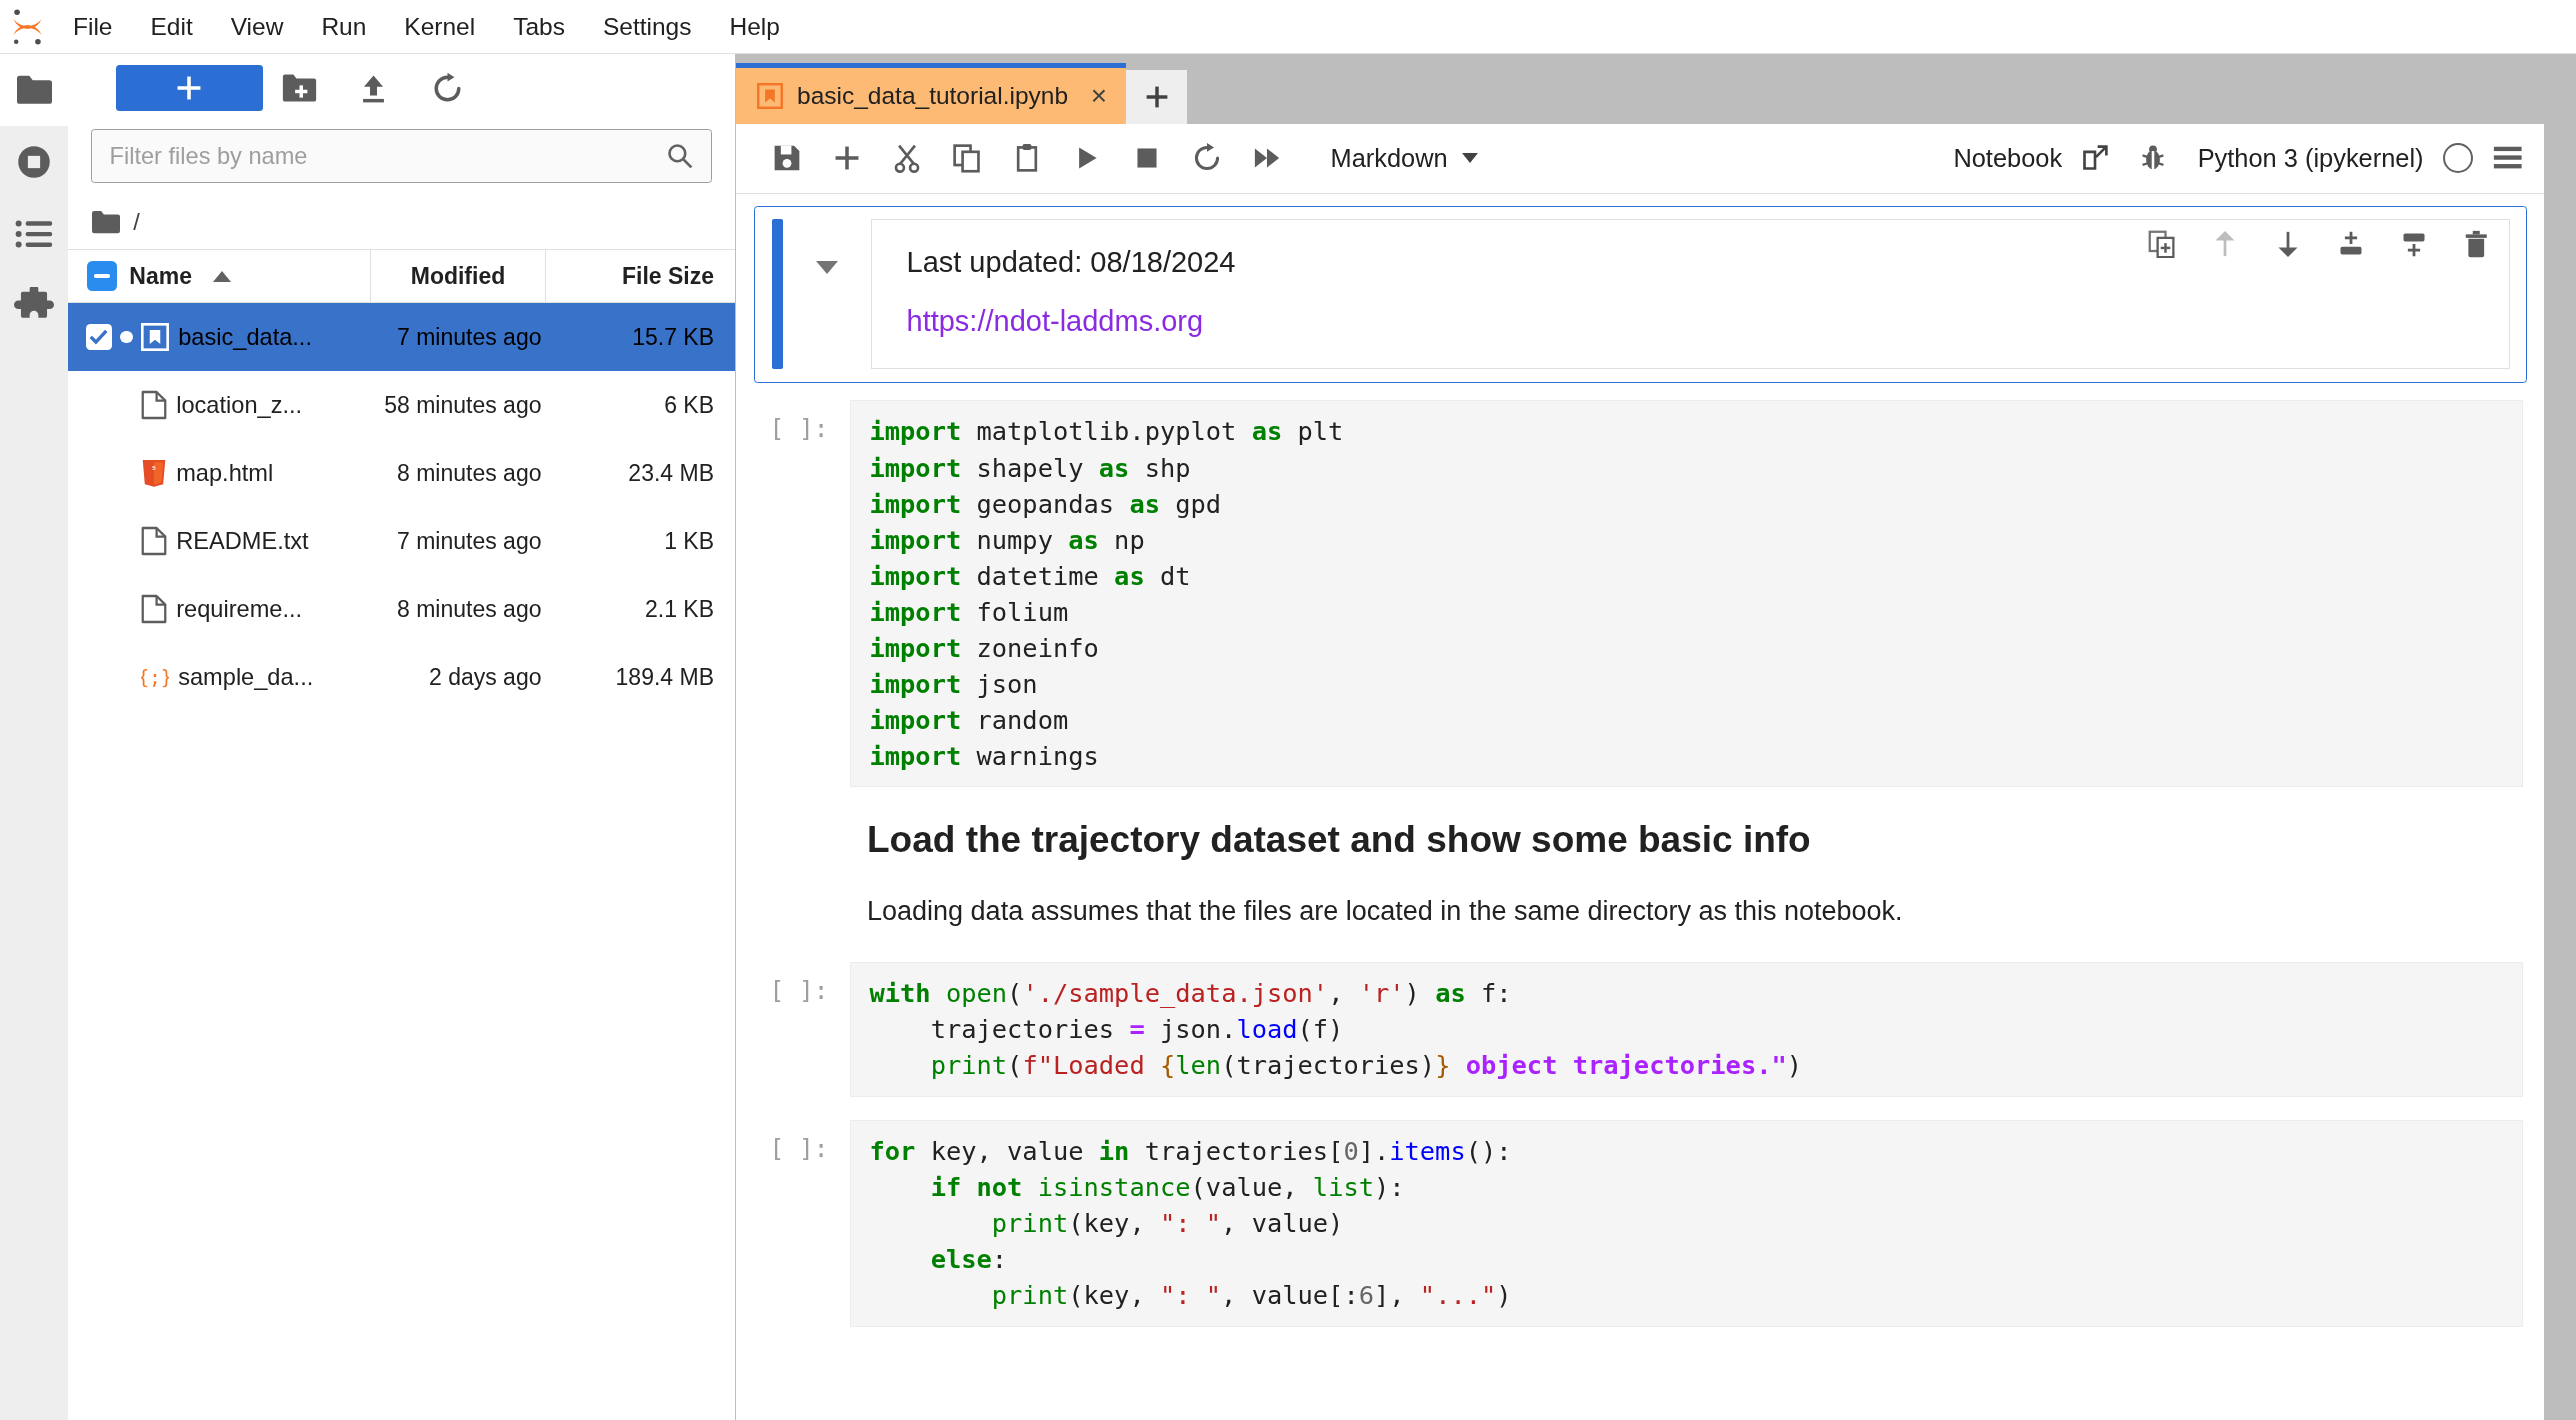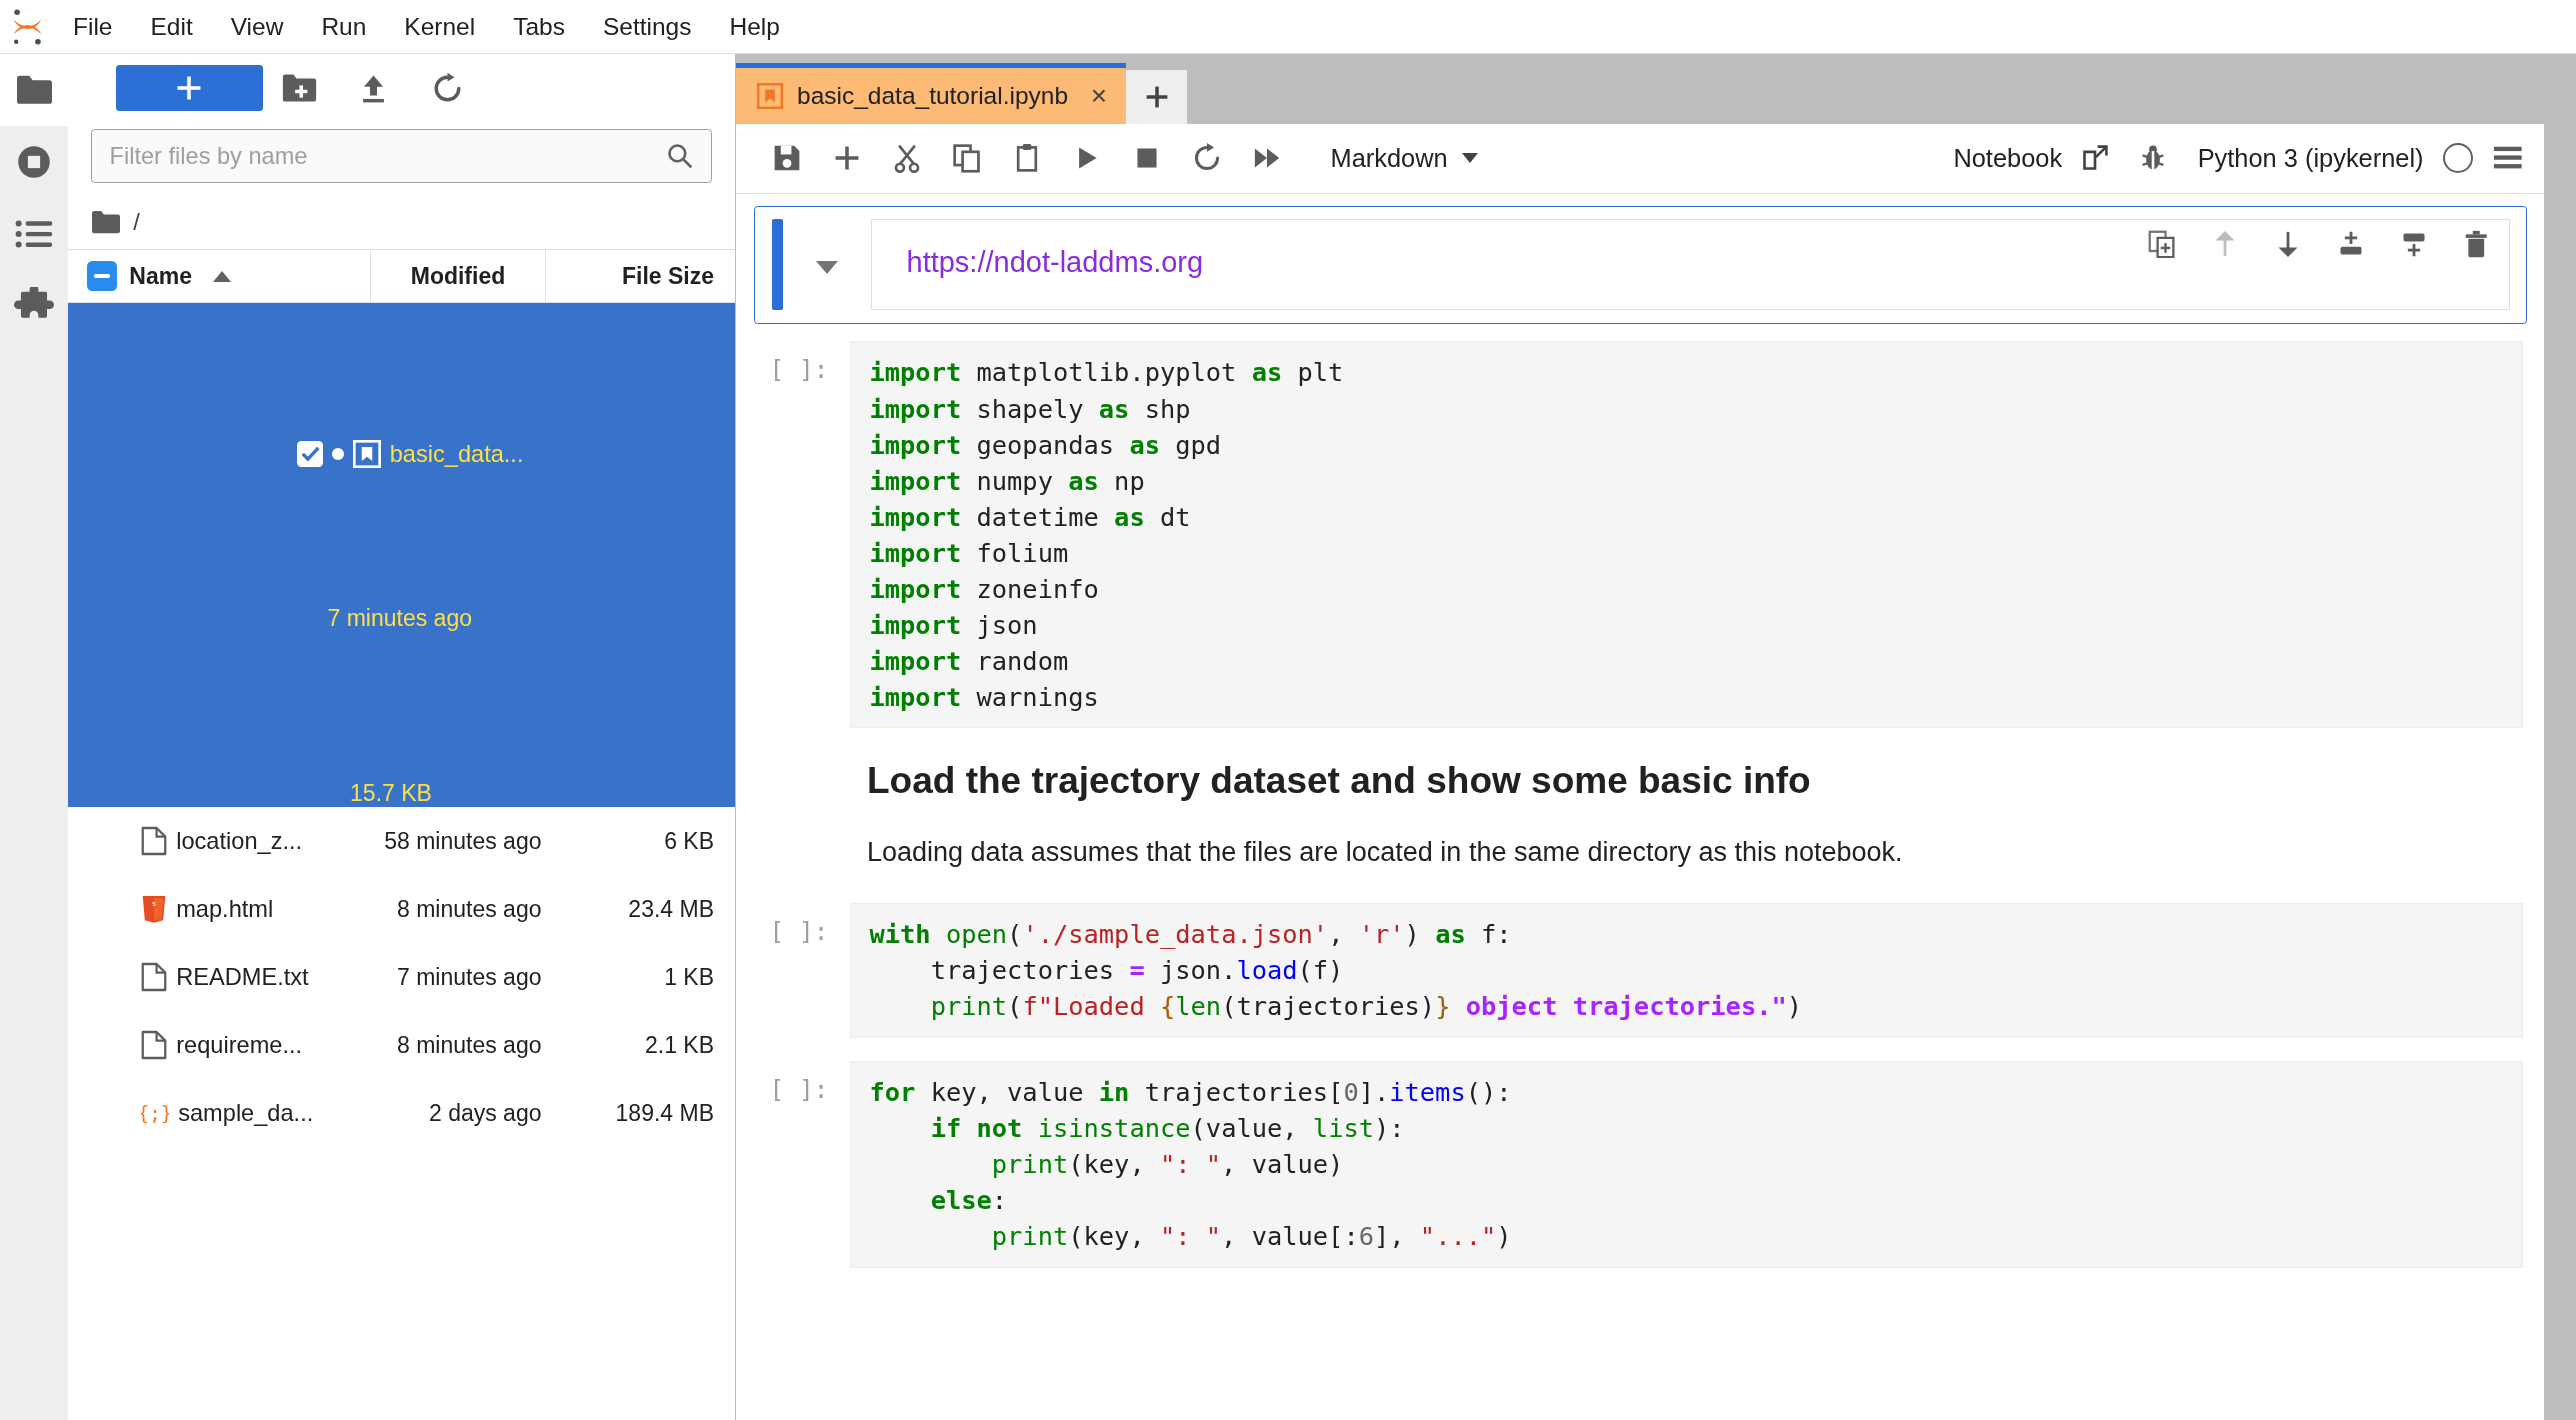--- a/index.html
+++ b/index.html
@@ -86,21 +86,21 @@
   }
   .tri-sel .dash { width: 15.8px; height: 4.4px; background: #fff; border-radius: 1.8px; }
   .sort-arrow { width: 0; height: 0; border-left: 9.6px solid transparent; border-right: 9.6px solid transparent;
                 border-bottom: 11.4px solid #616161; margin-left: 8.8px; }
 
   .fb-list { flex: 1; overflow: hidden; }
   .fb-row {
     display: flex; align-items: center; min-height: 68px; cursor: pointer;
     font-size: 23.6px; color: #212121;
   }
-  .fb-row.selected { background: #3872c9; color: #fde047; flex-direction: column; }
+  .fb-row.selected { background: #3872c9; color: #000000; }
   .fb-cell-name { flex: 0 0 302px; display: flex; align-items: center; gap: 8.8px; padding-left: 17.5px; overflow: hidden; }
   .fb-cell-mod { flex: 0 0 175px; text-align: right; font-size: 23px; padding-right: 3.5px; }
   .fb-cell-size { flex: 1; text-align: right; font-size: 23px; padding-right: 21px; }
   .row-check {
     width: 26px; height: 26px; border-radius: 4.4px; background: #fff;
     display: flex; align-items: center; justify-content: center; flex: 0 0 auto;
   }
   .row-check.on { background: #fff; }
   .row-check.hidden { visibility: hidden; }
   .dirty-dot { width: 12.3px; height: 12.3px; border-radius: 50%; background: #fff; flex: 0 0 auto; }
@@ -549,20 +549,21 @@
     </div>
 
     <div class="nb-scroll">
 
       <div class="cell cell-md-selected">
         <div class="cell-bar"></div>
         <div class="collapser-area">
           <span class="collapser-tri"></span>
         </div>
         <div class="md-body">
+          <div class="md-p">Last updated: 08/18/2024</div>
           <a class="md-link" href="#">https://ndot-laddms.org</a>
         </div>
         <div class="cell-toolbar">
           <span class="ct-btn">
             <svg width="28" height="28" viewBox="0 0 32 32">
                 <rect x="2" y="2" width="18" height="22" stroke="#757575" stroke-width="2.6" fill="none"></rect>
                 <rect x="11" y="9" width="18" height="22" stroke="#5c5c5c" stroke-width="2.6" fill="#fff"></rect>
                 <rect x="18.6" y="15" width="2.8" height="11" fill="#5c5c5c"></rect>
                 <rect x="14.5" y="19.1" width="11" height="2.8" fill="#5c5c5c"></rect>
               </svg>

